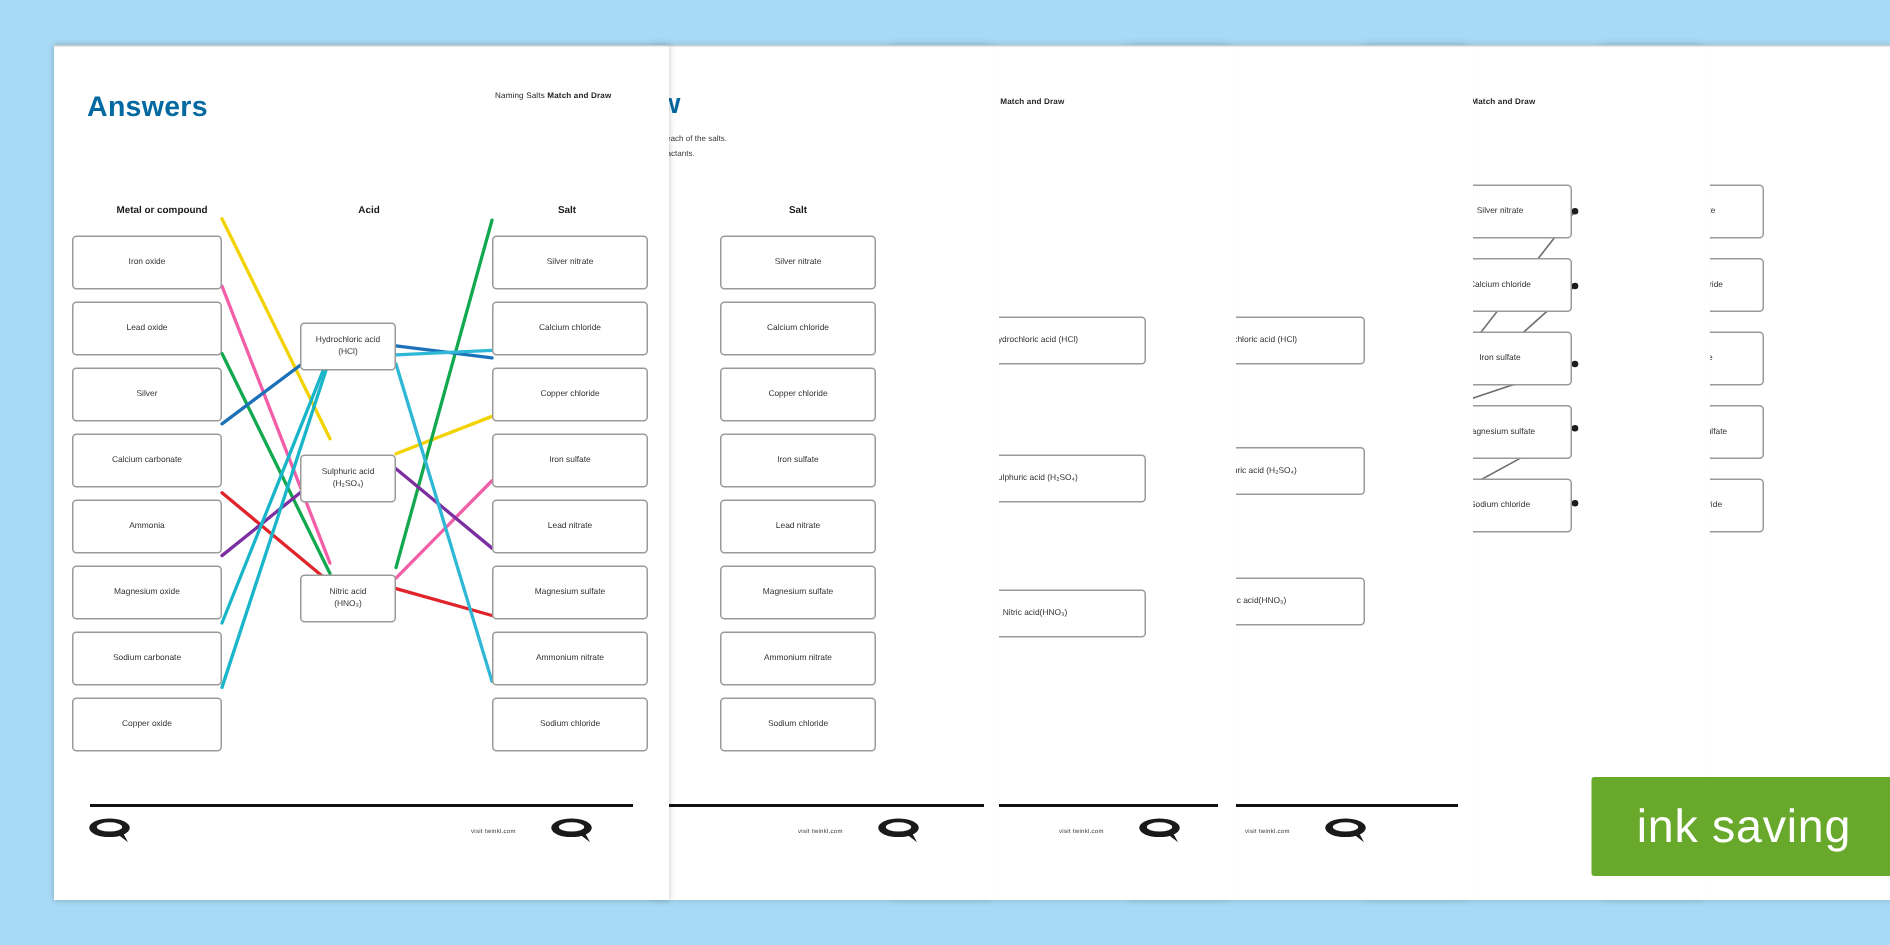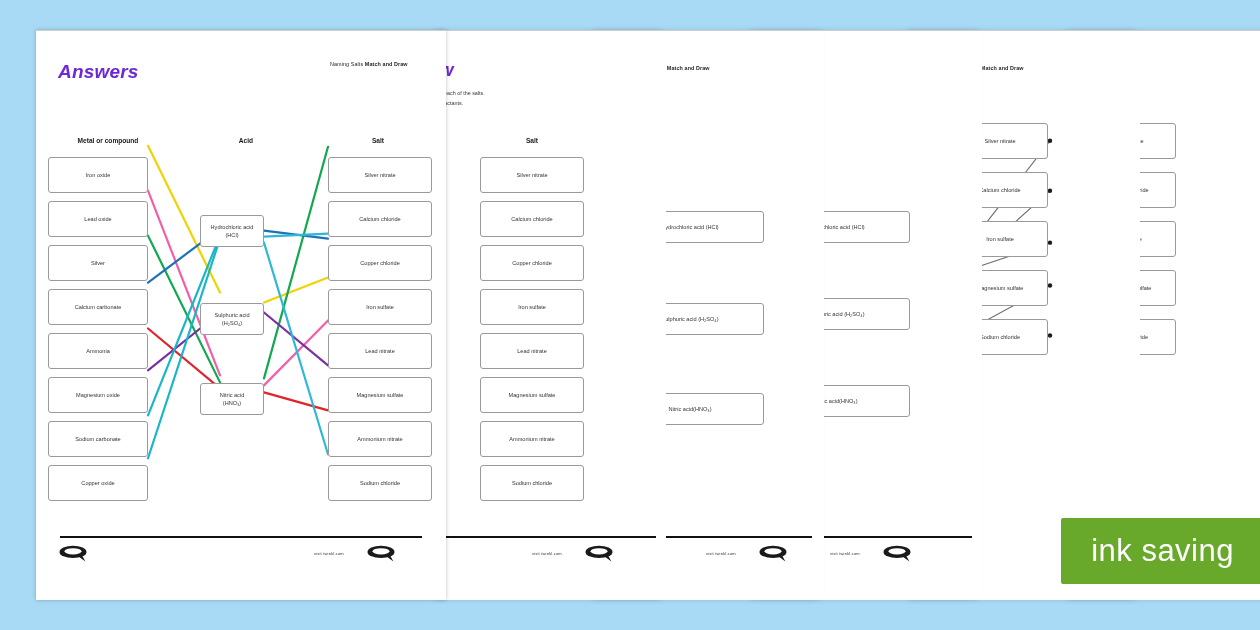--- a/index.html
+++ b/index.html
@@ -21,22 +21,22 @@
     box-sizing:border-box;
     border-top:1px solid #cfcfcf;
     box-shadow:-3px 0 6px -2px rgba(0,0,0,0.28);
   }
   .page.first{box-shadow:0 0 4px rgba(0,0,0,0.25);}
   .page-inner{position:relative;width:100%;height:100%;overflow:hidden;}
 
   
   .doc-title{
     position:absolute;left:26px;top:32px;
-    font-size:19px;font-weight:bold;color:#6d28d9;
-    letter-spacing:.2px;white-space:nowrap;font-style:italic;
+    font-size:19px;font-weight:bold;color:#0369a1;
+    letter-spacing:.2px;white-space:nowrap;
   }
   .doc-crumb{
     position:absolute;top:34px;
     font-size:5.4px;color:#262626;white-space:nowrap;
     letter-spacing:.1px;
   }
   .doc-crumb b{font-weight:bold;}
   .instr{
     position:absolute;top:62px;
     font-size:5.4px;line-height:9px;color:#3a3a3a;white-space:nowrap;

